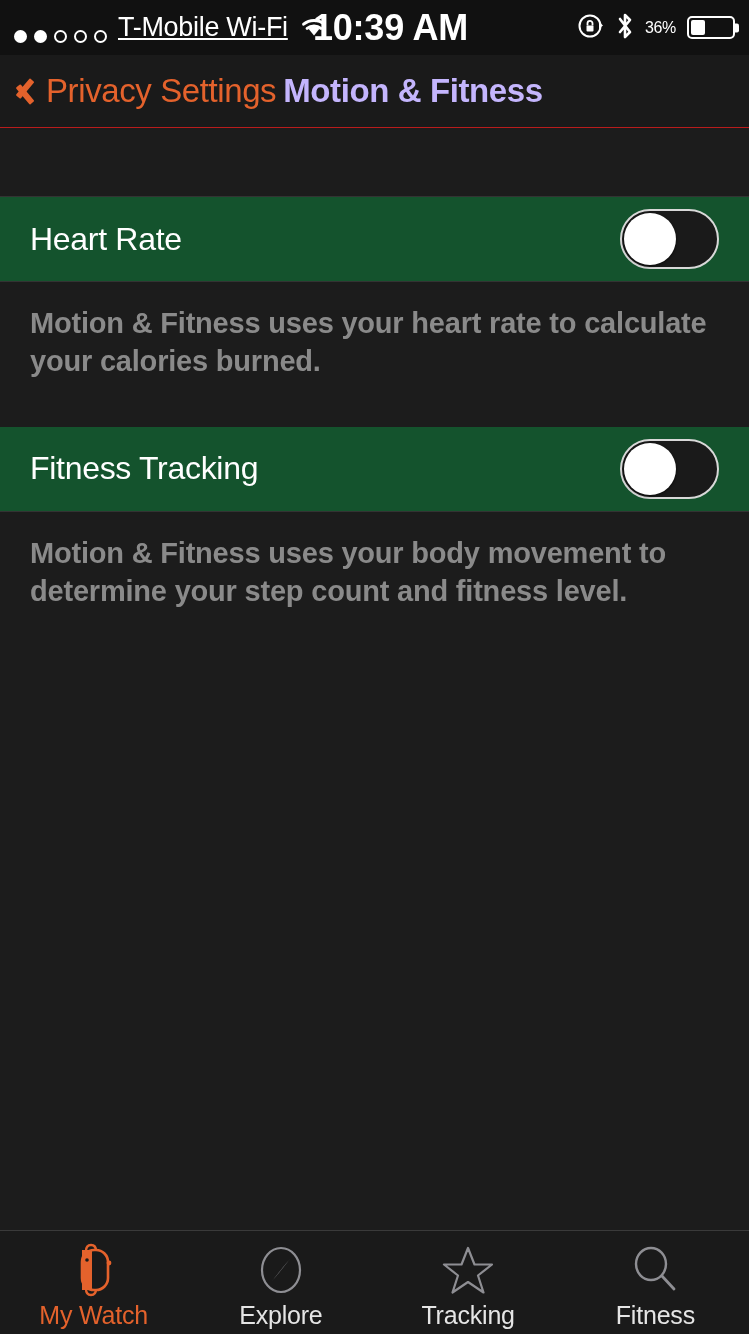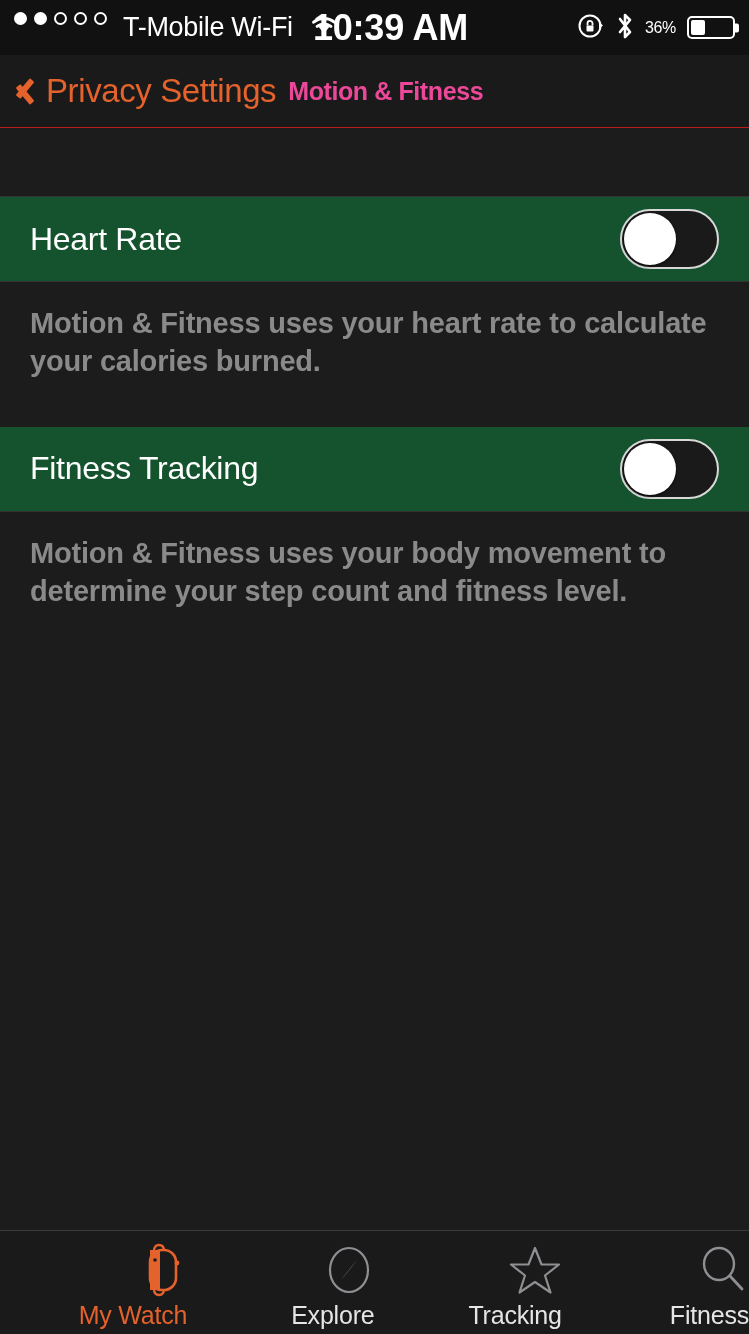--- a/index.html
+++ b/index.html
@@ -20,21 +20,21 @@
   
   .status-bar {
     height:55px;
     background:#111111;
     display:flex; align-items:center;
     padding:0 14px;
     color:#ffffff;
     flex:0 0 auto;
     position:relative;
   }
-  .status-left { display:flex; align-items:flex-start; gap:13px; }
+  .status-left { display:flex; align-items:flex-end; gap:8px;text-decoration:underline; }
   .dots { display:flex; align-items:center; gap:7px; margin-right:3px; }
   .dot { width:13px; height:13px; border-radius:50%; border:2px solid #ffffff; }
   .dot.filled { background:#ffffff; }
   .carrier { font-size:27px; letter-spacing:-0.3px; }
   .wifi-icon { display:block; margin-left:2px; margin-top:1px; }
   .status-center {
     position:absolute; left:0; right:0; top:0; bottom:0;
     display:flex; align-items:center; justify-content:center;
     pointer-events:none;
   }
@@ -74,22 +74,22 @@
     flex:0 0 auto;
   }
   .chev::before, .chev::after {
     content:""; position:absolute; left:2px;
     width:22px; height:6px; background:#e4622c; border-radius:1px;
   }
   .chev::before { top:9px; transform-origin:left center; transform:rotate(50deg); }
   .chev::after  { top:20px; transform-origin:left center; transform:rotate(-50deg); }
   .back-label { font-size:33px; letter-spacing:-0.4px; }
   .nav-title {
-    font-size:25px; font-weight:bold; color:#ec4899;
-    margin-left:12px; letter-spacing:-0.4px;
+    font-size:33px; font-weight:bold; color:#c4b5fd;
+    margin-left:7px; letter-spacing:-0.4px;
   }
 
   
   .content { flex:1 1 auto; background:#1c1c1c; overflow:hidden; }
   .section-gap { height:69px; background:#1c1c1c; border-bottom:1px solid #333333; }
 
   .cell {
     height:85px; background:#14532d;
     display:flex; align-items:center;
     padding:0 30px;
@@ -121,21 +121,21 @@
 
   
   .tab-bar {
     height:104px; background:#1a1a1a;
     border-top:1px solid #3a3a3a;
     display:flex; align-items:stretch;
     flex:0 0 auto;
   }
   .tab {
     flex:1 1 0; display:flex; flex-direction:column;
-    align-items:flex-end; justify-content:center; gap:3px;
+    align-items:center; justify-content:center; gap:3px;
     cursor:pointer; padding-top:6px;
   }
   .tab-icon { height:56px; display:flex; align-items:center; justify-content:center; }
   .tab-label { font-size:25px; color:#e5e5e5; letter-spacing:-0.2px; }
   .tab.active .tab-label { color:#e4622c; }
 </style>
 </head>
 <body>
 
 <div id="app">

